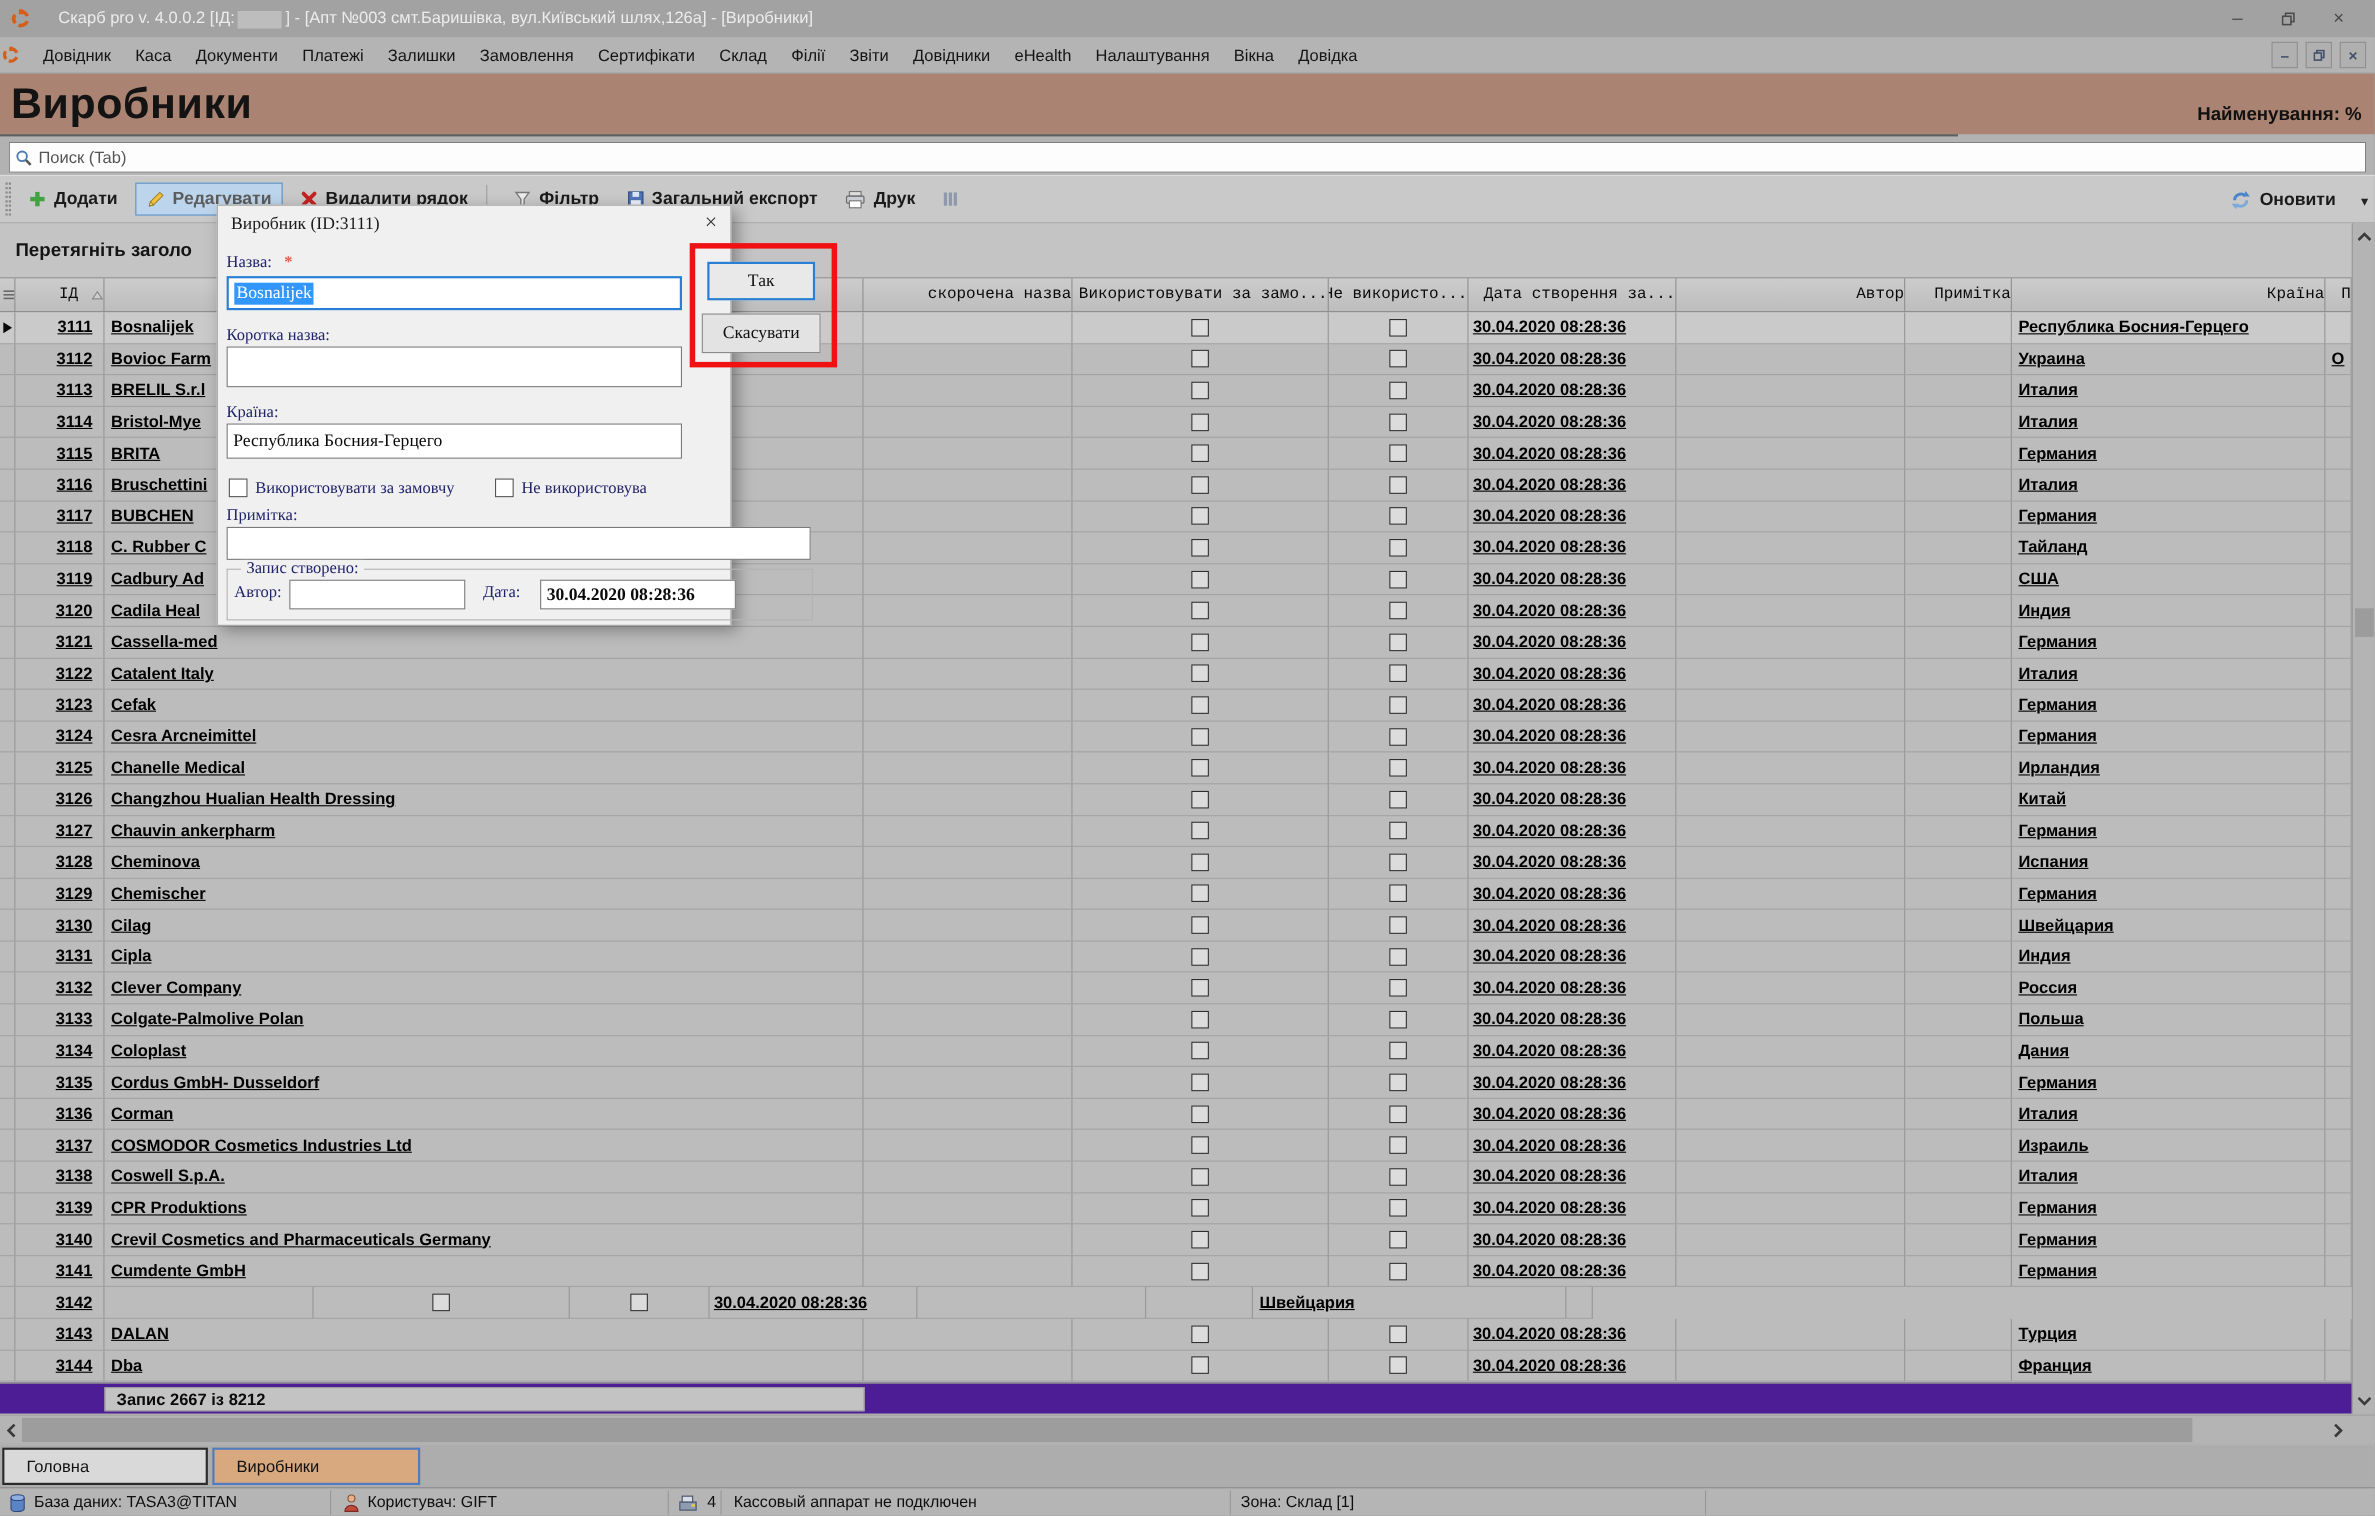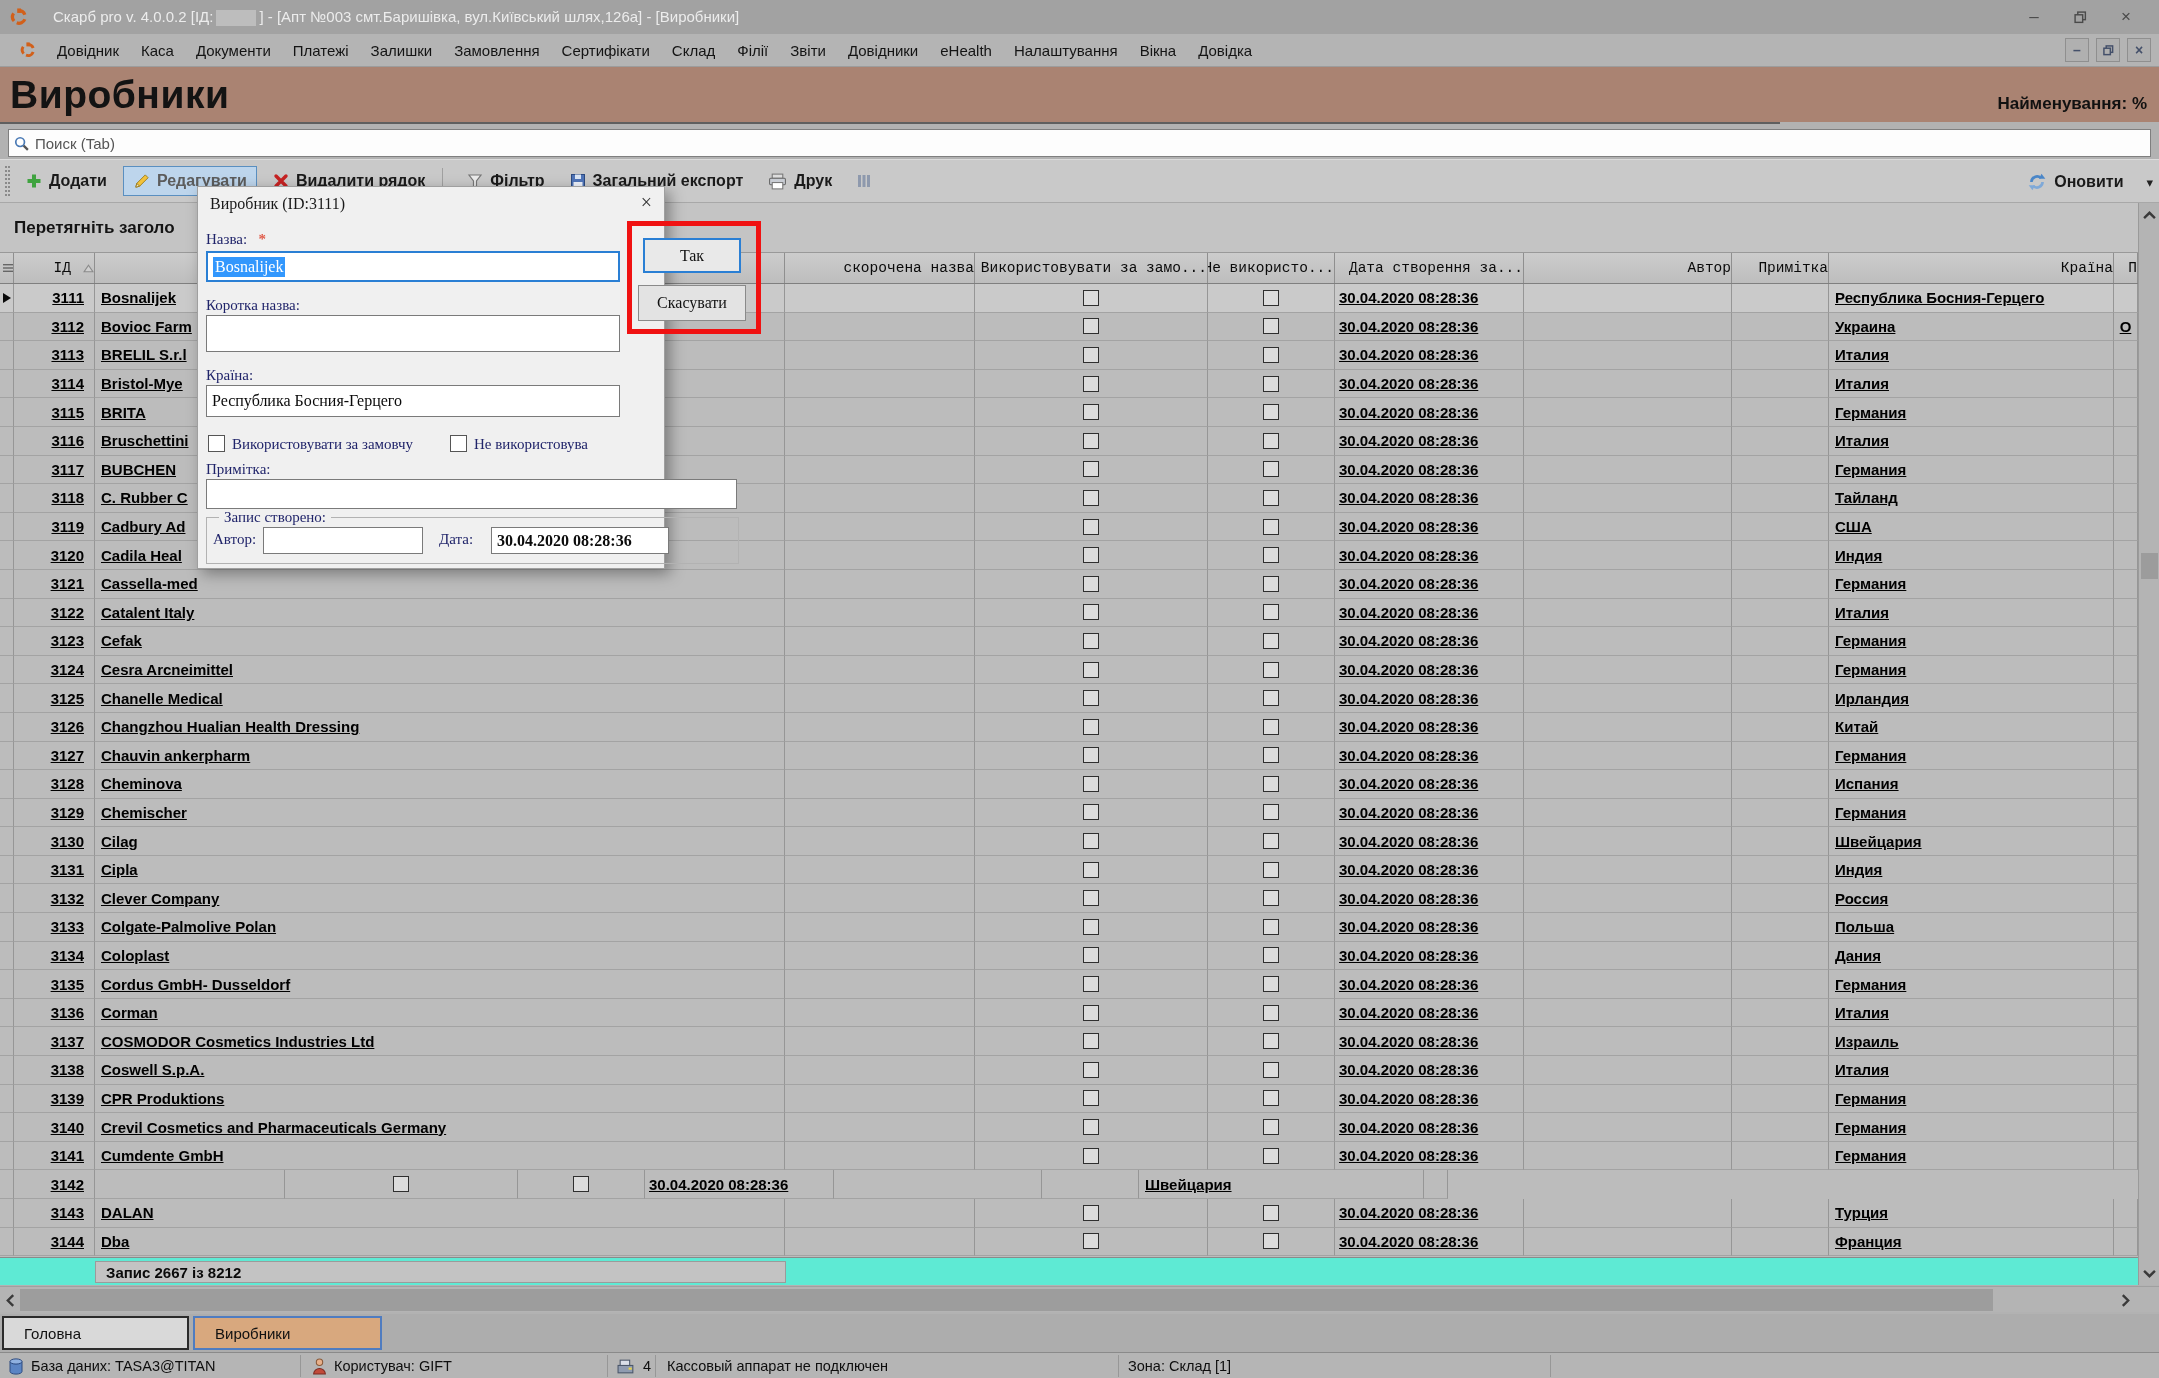--- a/index.html
+++ b/index.html
@@ -10,21 +10,21 @@
   
   .titlebar{position:absolute;left:0;top:0;width:2159px;height:34px;background:#a2a2a2;
             display:flex;align-items:center;padding-left:10px;}
   .titlebar .ttext{color:#ececec;font-size:15px;margin-left:25px;white-space:nowrap;}
   .redact{display:inline-block;width:40px;height:16px;background:#bdbdbd;vertical-align:middle;margin:0 3px;}
   .wincontrols{position:absolute;right:10px;top:0;height:34px;display:flex;}
   .winbtn{width:46px;height:34px;display:flex;align-items:center;justify-content:center;color:#4a4a4a;font-size:17px;}
 
   
   .menubar{position:absolute;left:0;top:34px;width:2159px;height:33px;background:#b4b4b4;
-           border-bottom:1px solid #9c9c9c;display:flex;align-items:center;padding-left:20px;}
+           border-bottom:1px solid #9c9c9c;display:flex;align-items:center;padding-left:2px;}
   .menubar .mitems{display:flex;align-items:center;margin-left:10px;}
   .menu-item{font-size:15px;color:#141414;padding:5px 11px;white-space:nowrap;}
   .mdicontrols{position:absolute;right:8px;top:4px;display:flex;gap:7px;}
   .mdibtn{width:24px;height:24px;background:#b0b0b0;border:1px solid #8f8f8f;color:#44506a;
           display:flex;align-items:center;justify-content:center;font-size:14px;font-weight:bold;}
 
   
   .pageheader{position:absolute;left:0;top:67px;width:2159px;height:55px;background:#aa8372;
               display:flex;align-items:center;}
   .pagetitle{font-size:39px;font-weight:800;color:#131313;margin-left:10px;letter-spacing:.5px;}
@@ -64,21 +64,21 @@
         display:flex;align-items:center;font-size:15px;font-weight:bold;color:#000;}
   .c0{width:14px;}.c1{width:81px;}.c2{width:690px;}.c3{width:190px;}.c4{width:233px;}
   .c5{width:127px;}.c6{width:189px;}.c7{width:208px;}.c8{width:97px;}.c9{width:285px;}.c10{width:24px;}
   .cell.c1{justify-content:flex-end;padding-right:10px;}
   .cell.c2,.cell.c9{padding-left:6px;}
   .cell.c6{padding-left:4px;}
   .cell.c4,.cell.c5,.cell.c10{justify-content:center;}
   .cb{width:16px;height:16px;background:#dcdcdc;border:1.5px solid #2f2f2f;}
   .ptr{width:0;height:0;border-left:8px solid #0a0a0a;border-top:5px solid transparent;border-bottom:5px solid transparent;margin-left:3px;}
 
-  .tfoot{position:absolute;left:0;top:1257px;width:2138px;height:28px;background:#5eead4;border-top:1px solid #8a8a8a;}
+  .tfoot{position:absolute;left:0;top:1257px;width:2138px;height:28px;background:#4c1d95;border-top:1px solid #8a8a8a;}
   .footbox{position:absolute;left:95px;top:3px;width:691px;height:22px;background:#c3c3c3;border:1px solid #9b9b9b;
            display:flex;align-items:center;}
   .foottext{font-size:15px;font-weight:bold;color:#0a0a0a;margin-left:10px;}
 
   
   .vscroll{position:absolute;left:2138px;top:203px;width:21px;height:1082px;background:#b4b4b4;border-left:1px solid #9a9a9a;}
   .vthumb{position:absolute;left:2px;top:350px;width:17px;height:26px;background:#9c9c9c;}
   .sarrow{position:absolute;display:flex;align-items:center;justify-content:center;}
   .hscroll{position:absolute;left:0;top:1286px;width:2159px;height:26px;background:#b4b4b4;border-top:1px solid #a0a0a0;}
   .hthumb{position:absolute;left:20px;top:2px;width:1973px;height:22px;background:#9d9d9d;}

